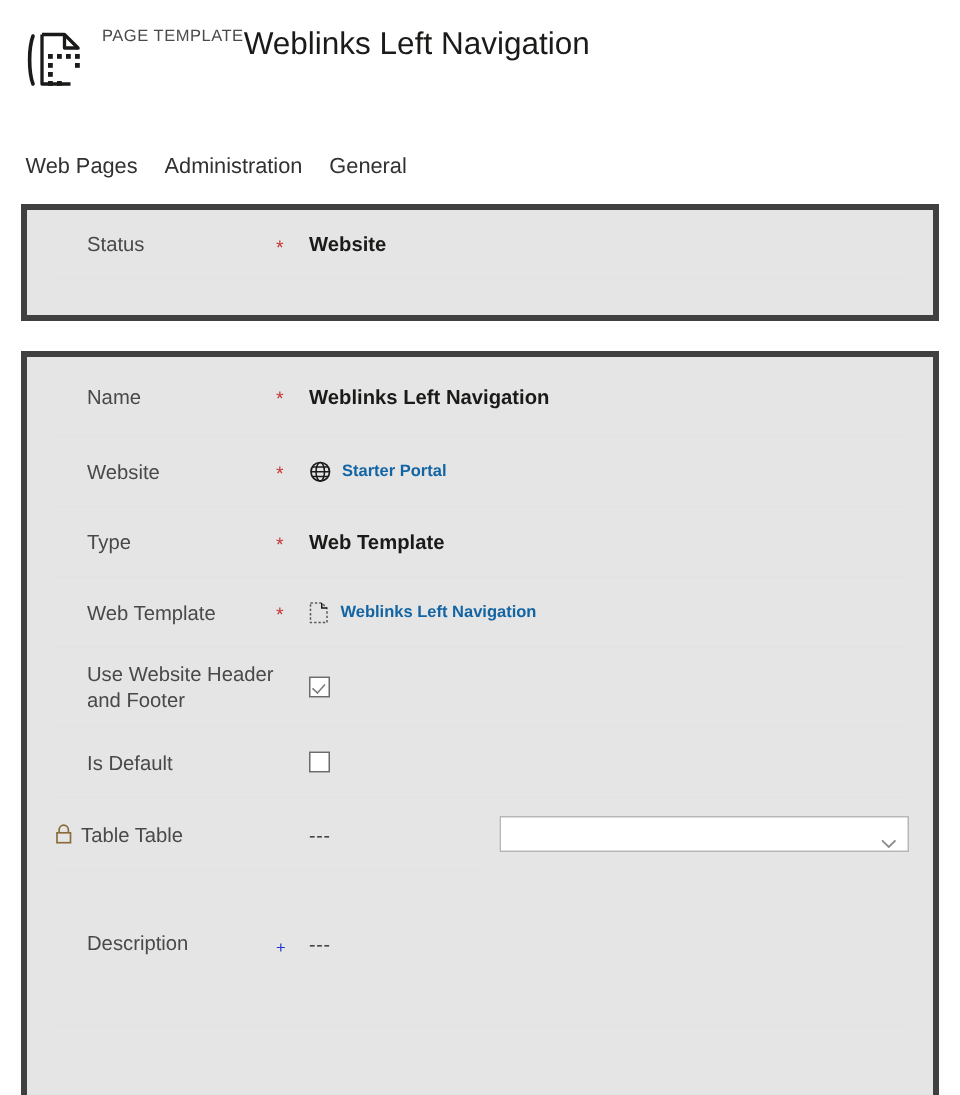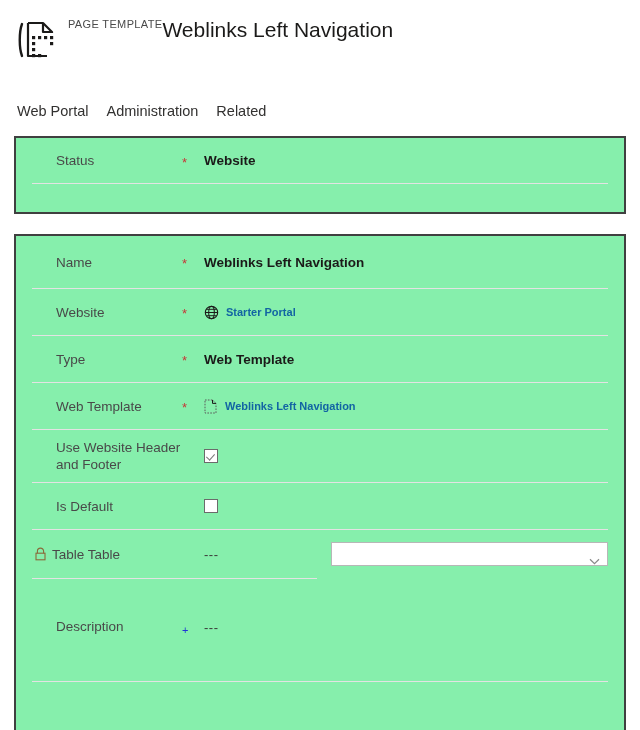--- a/index.html
+++ b/index.html
@@ -78,22 +78,22 @@
     right: 3px;
     bottom: 0;
     height: 3px;
     background: #0f6cbd;
     border-radius: 1px;
   }
 
   
   .card {
     margin: 0 14px;
-    border: 2px solid #404040;
-    background: #86efac;
+    border: 4px solid #404040;
+    background: #e5e5e5;
     box-sizing: border-box;
   }
   .card.status-card {
     margin-top: 8px;
     height: 78px;
   }
   .card.main-card {
     margin-top: 20px;
     height: 604px;
   }
@@ -262,23 +262,23 @@
       </g>
     </svg>
   </div>
   <div class="header-text">
     <div class="eyebrow">PAGE TEMPLATE</div>
     <div class="record-title">Weblinks Left Navigation</div>
   </div>
 </div>
 
 <div class="tabstrip">
-  <div class="tab">Web Portal</div>
+  <div class="tab">Web Pages</div>
   <div class="tab">Administration</div>
-  <div class="tab">Related</div>
+  <div class="tab">General</div>
 </div>
 
 <div class="card status-card">
   <div class="field-row" style="min-height:45px;">
     <div class="lbl">
       <span class="lbl-text">Status</span>
     </div>
     <div class="req">*</div>
     <div class="val bold">Website</div>
   </div>

